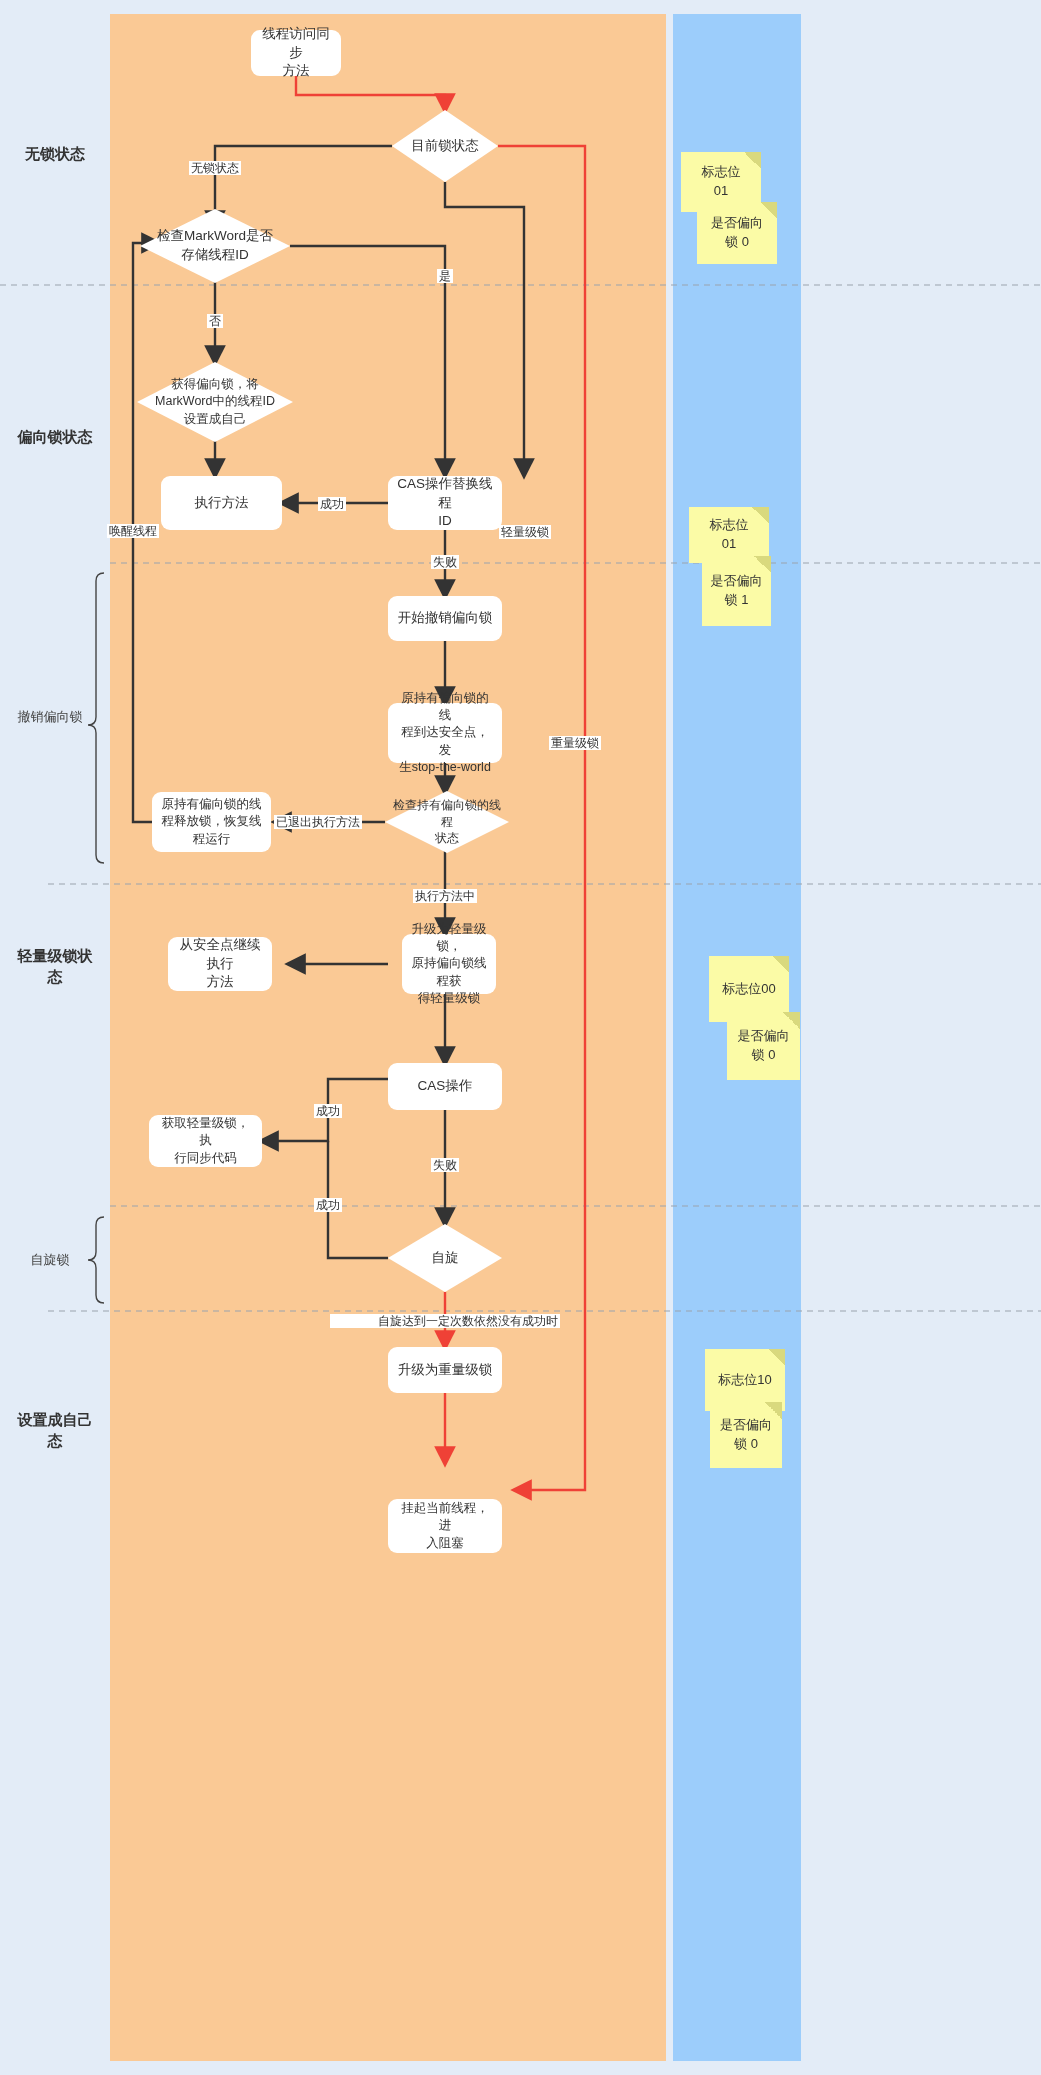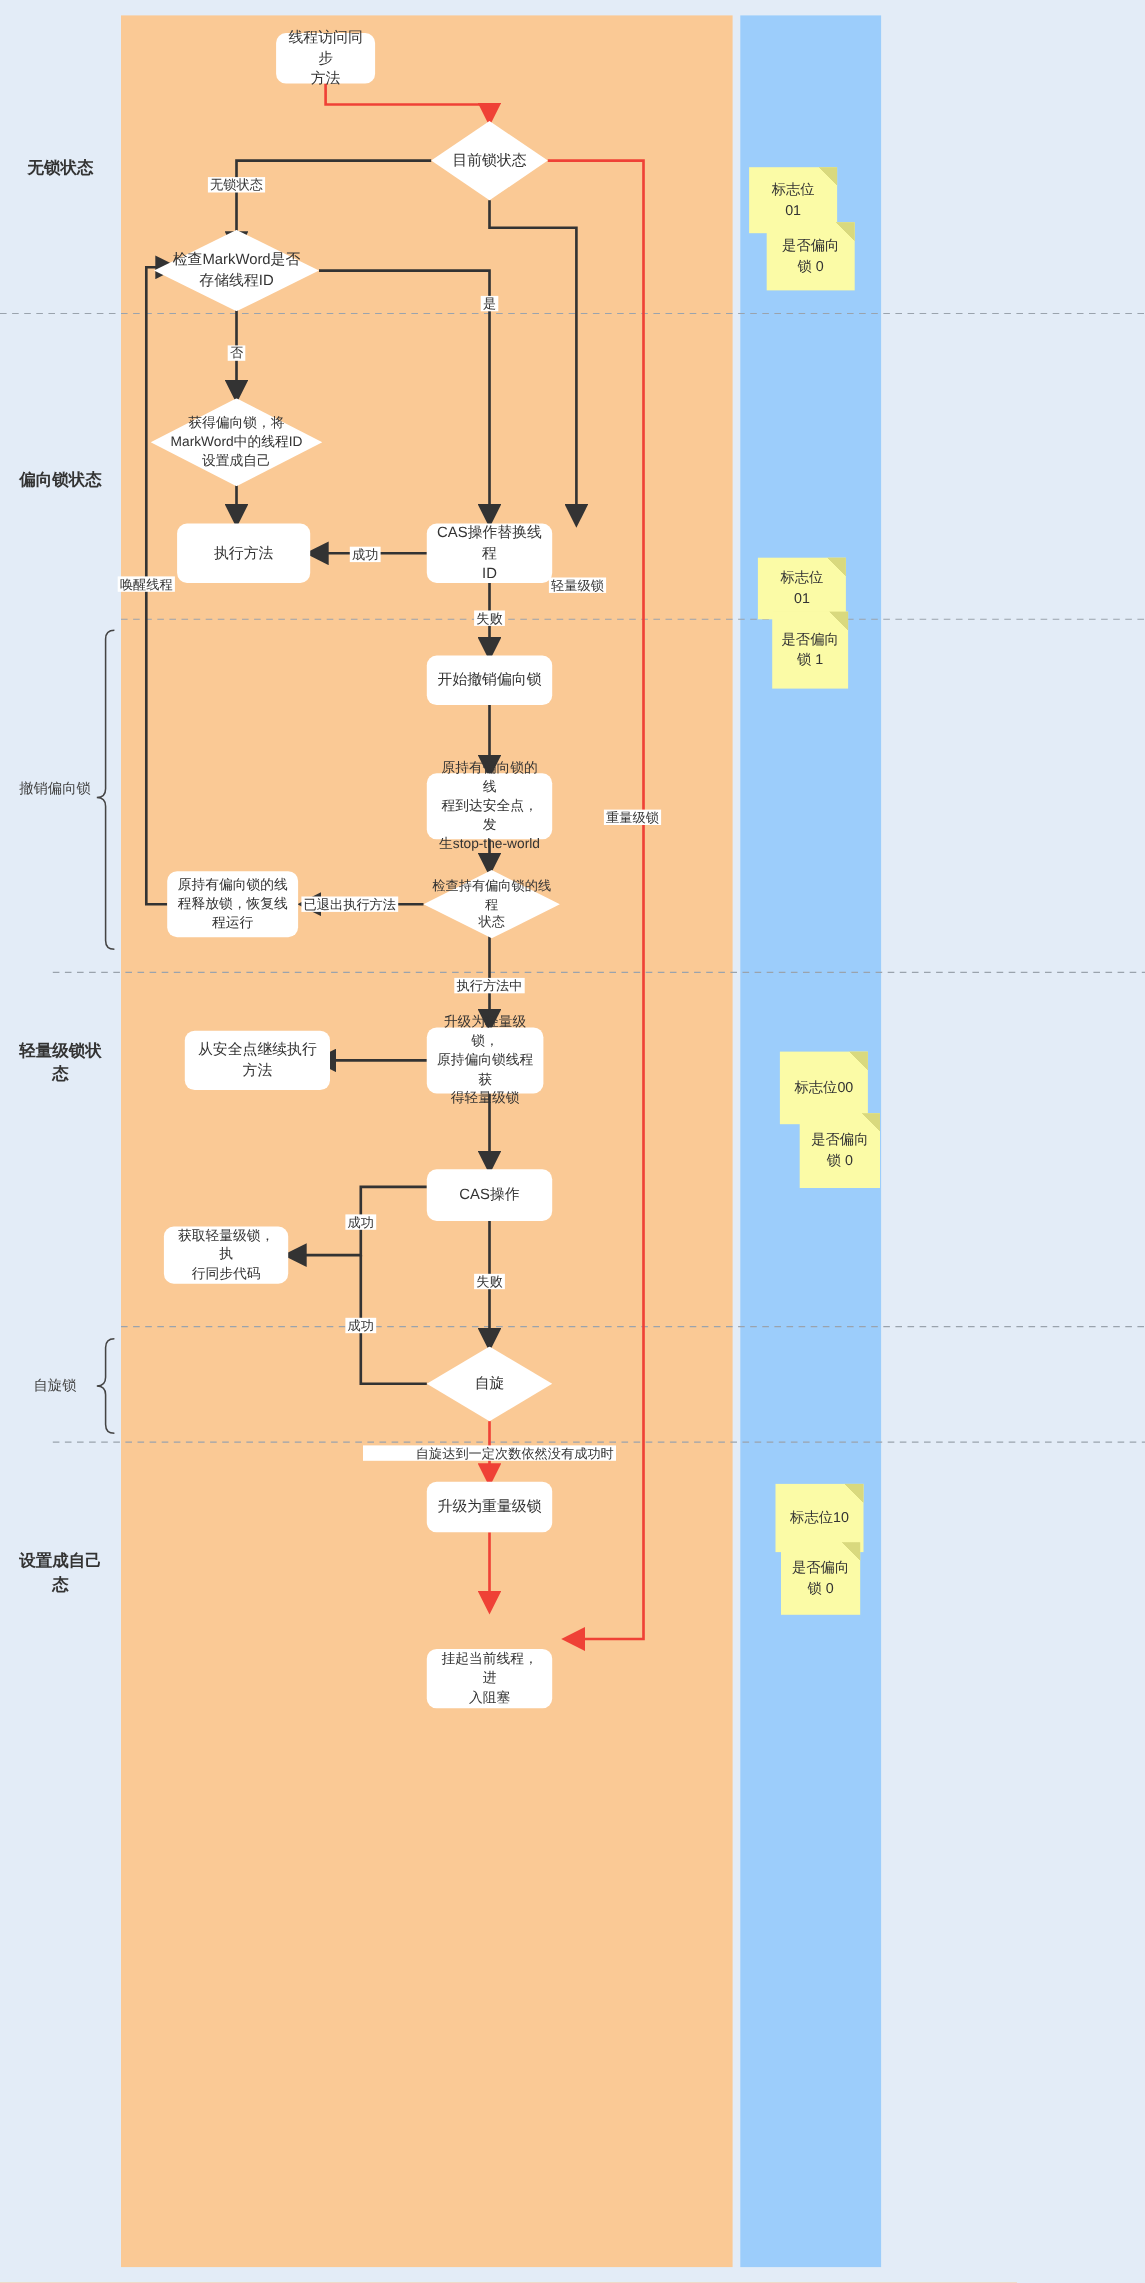--- a/index.html
+++ b/index.html
@@ -202,26 +202,26 @@
     <div class="dlabel" style="white-space:pre-line;font-size:12px">检查持有偏向锁的线程
 状态</div>
   </div>
 
   <div class="node rect" style="left:152px;top:792px;width:119px;height:60px;">
     <span style="white-space:pre-line;font-size:12.5px">原持有偏向锁的线
 程释放锁，恢复线
 程运行</span>
   </div>
 
-  <div class="node rect" style="left:168px;top:937px;width:132px;height:54px;">
+  <div class="node rect" style="left:168px;top:937px;width:104px;height:54px;">
     <span style="white-space:pre-line">从安全点继续执行
 方法</span>
   </div>
 
-  <div class="node rect" style="left:388px;top:934px;width:106px;height:60px;">
+  <div class="node rect" style="left:402px;top:934px;width:94px;height:60px;">
     <span style="white-space:pre-line;font-size:12.5px">升级为轻量级锁，
 原持偏向锁线程获
 得轻量级锁</span>
   </div>
 
   <div class="node rect" style="left:388px;top:1063px;width:114px;height:47px;">
     <span style="white-space:pre-line">CAS操作</span>
   </div>
 
   <div class="node rect" style="left:149px;top:1115px;width:113px;height:52px;">

